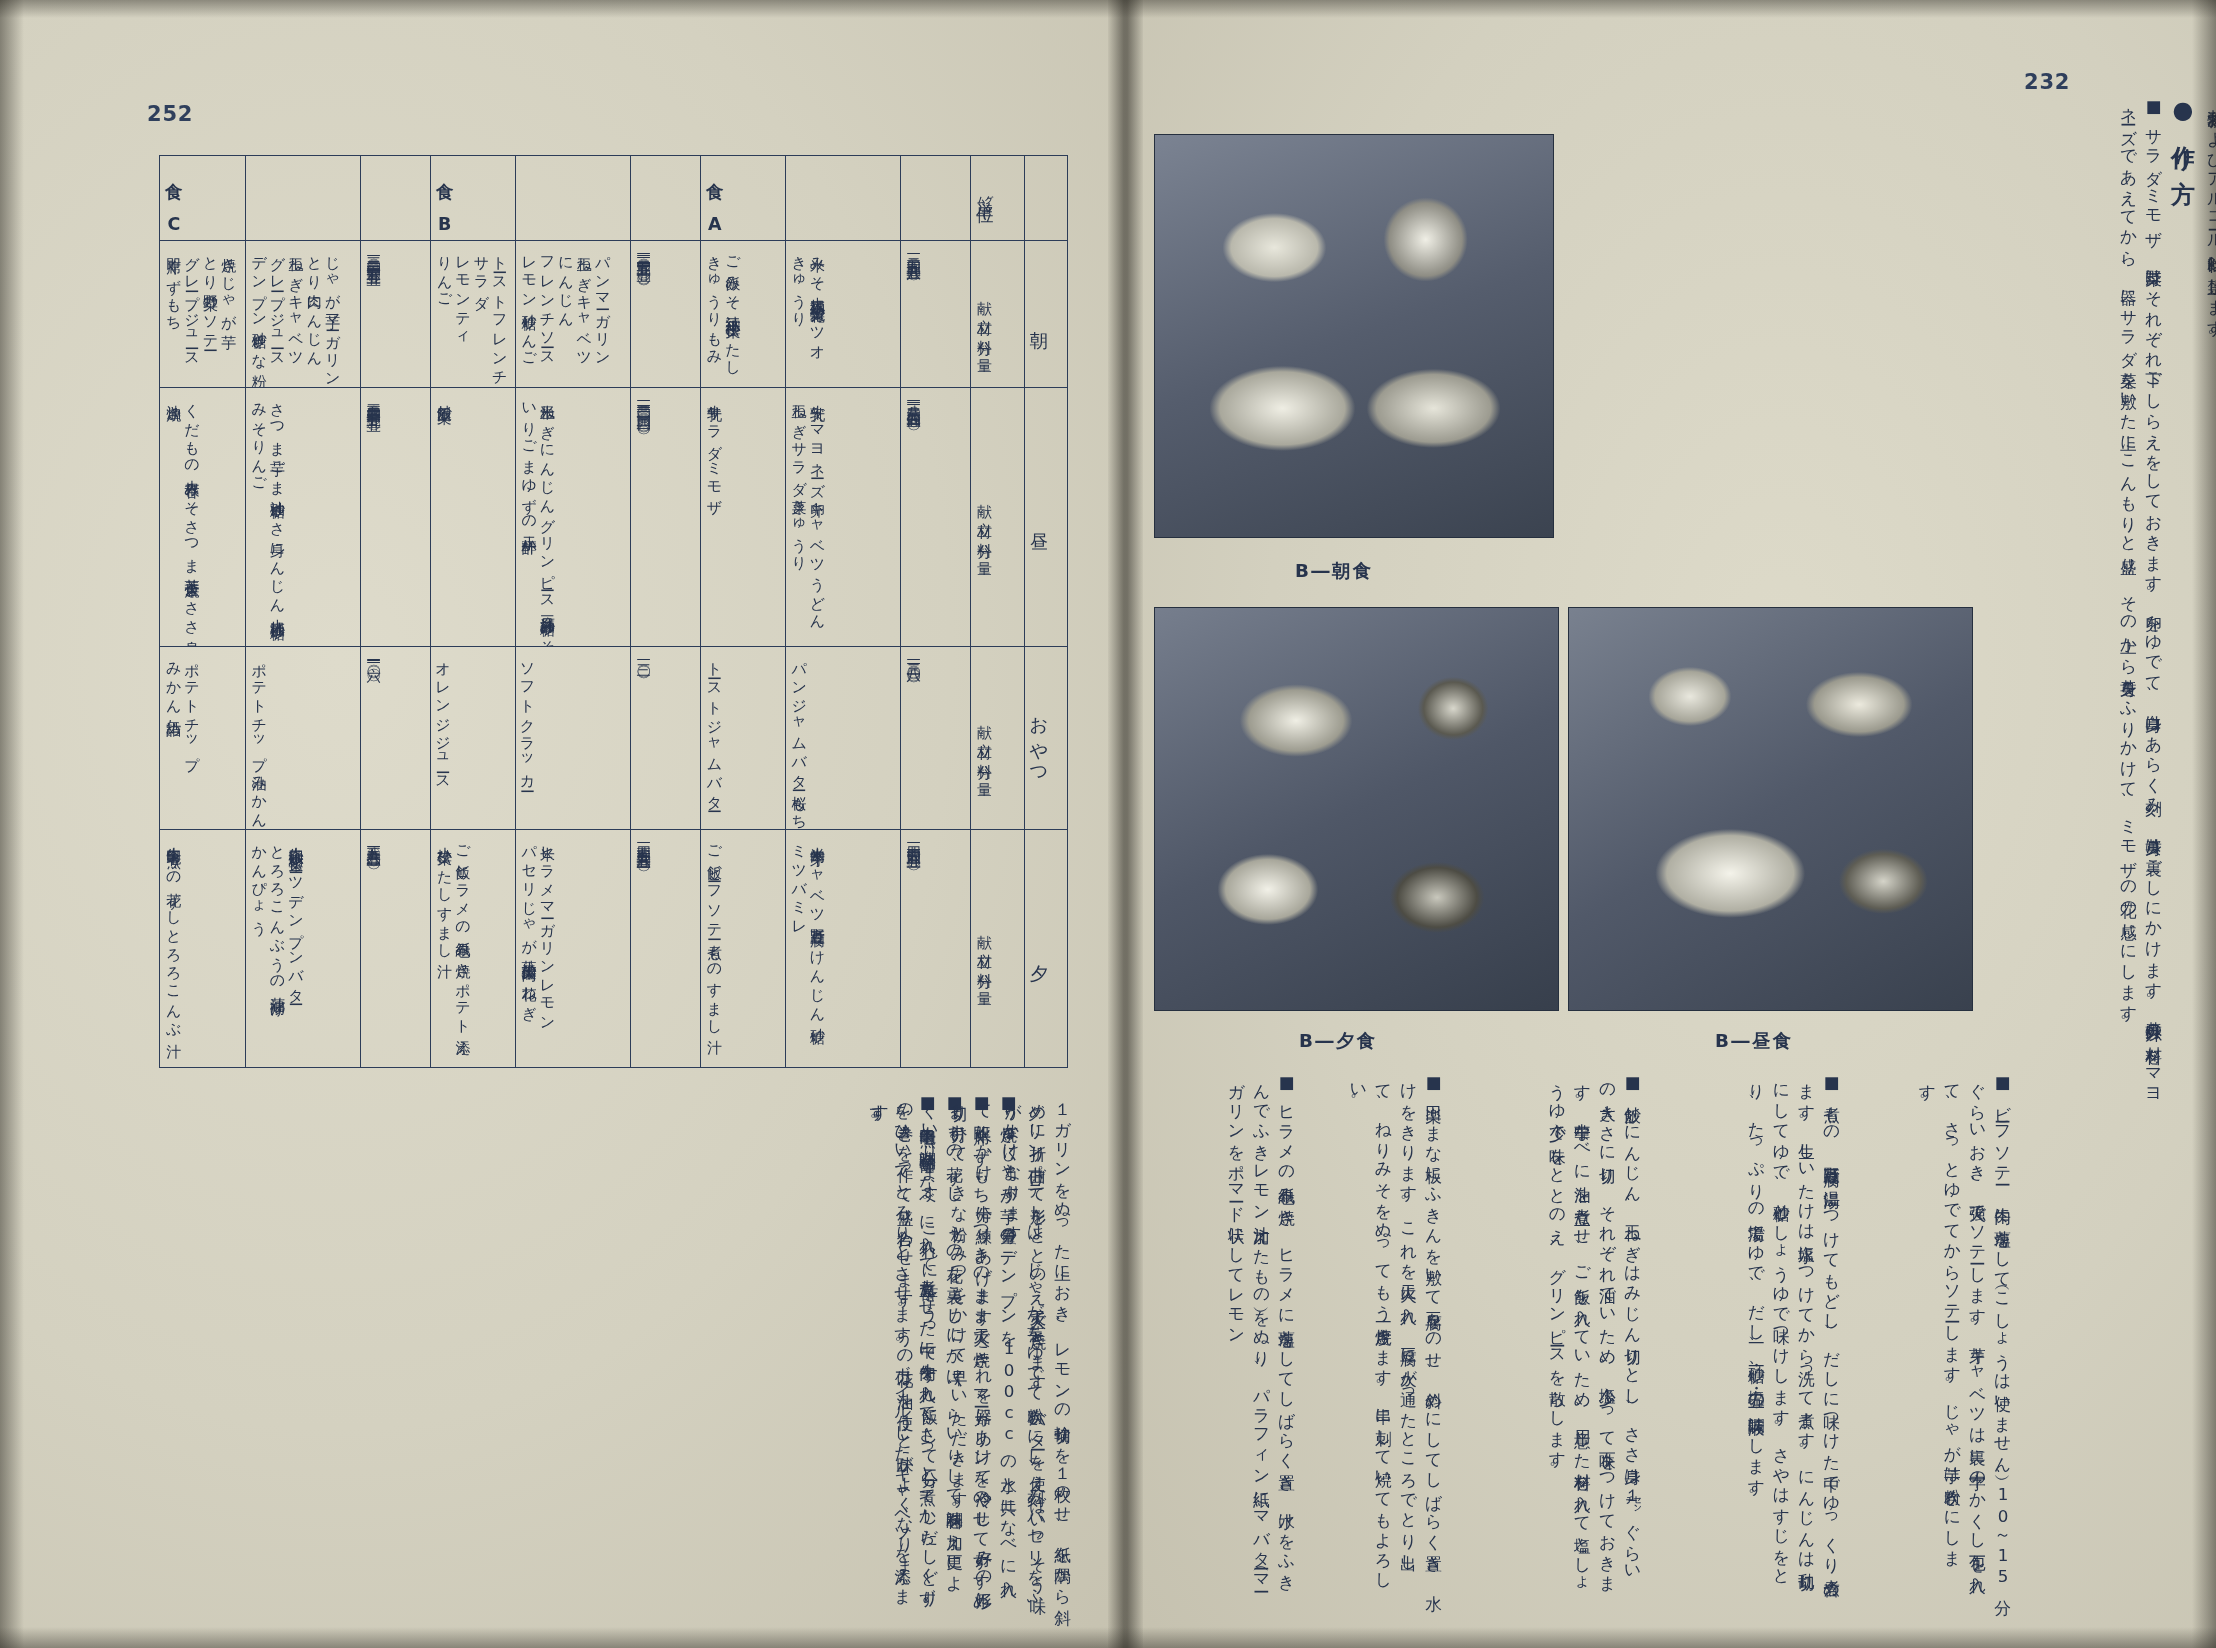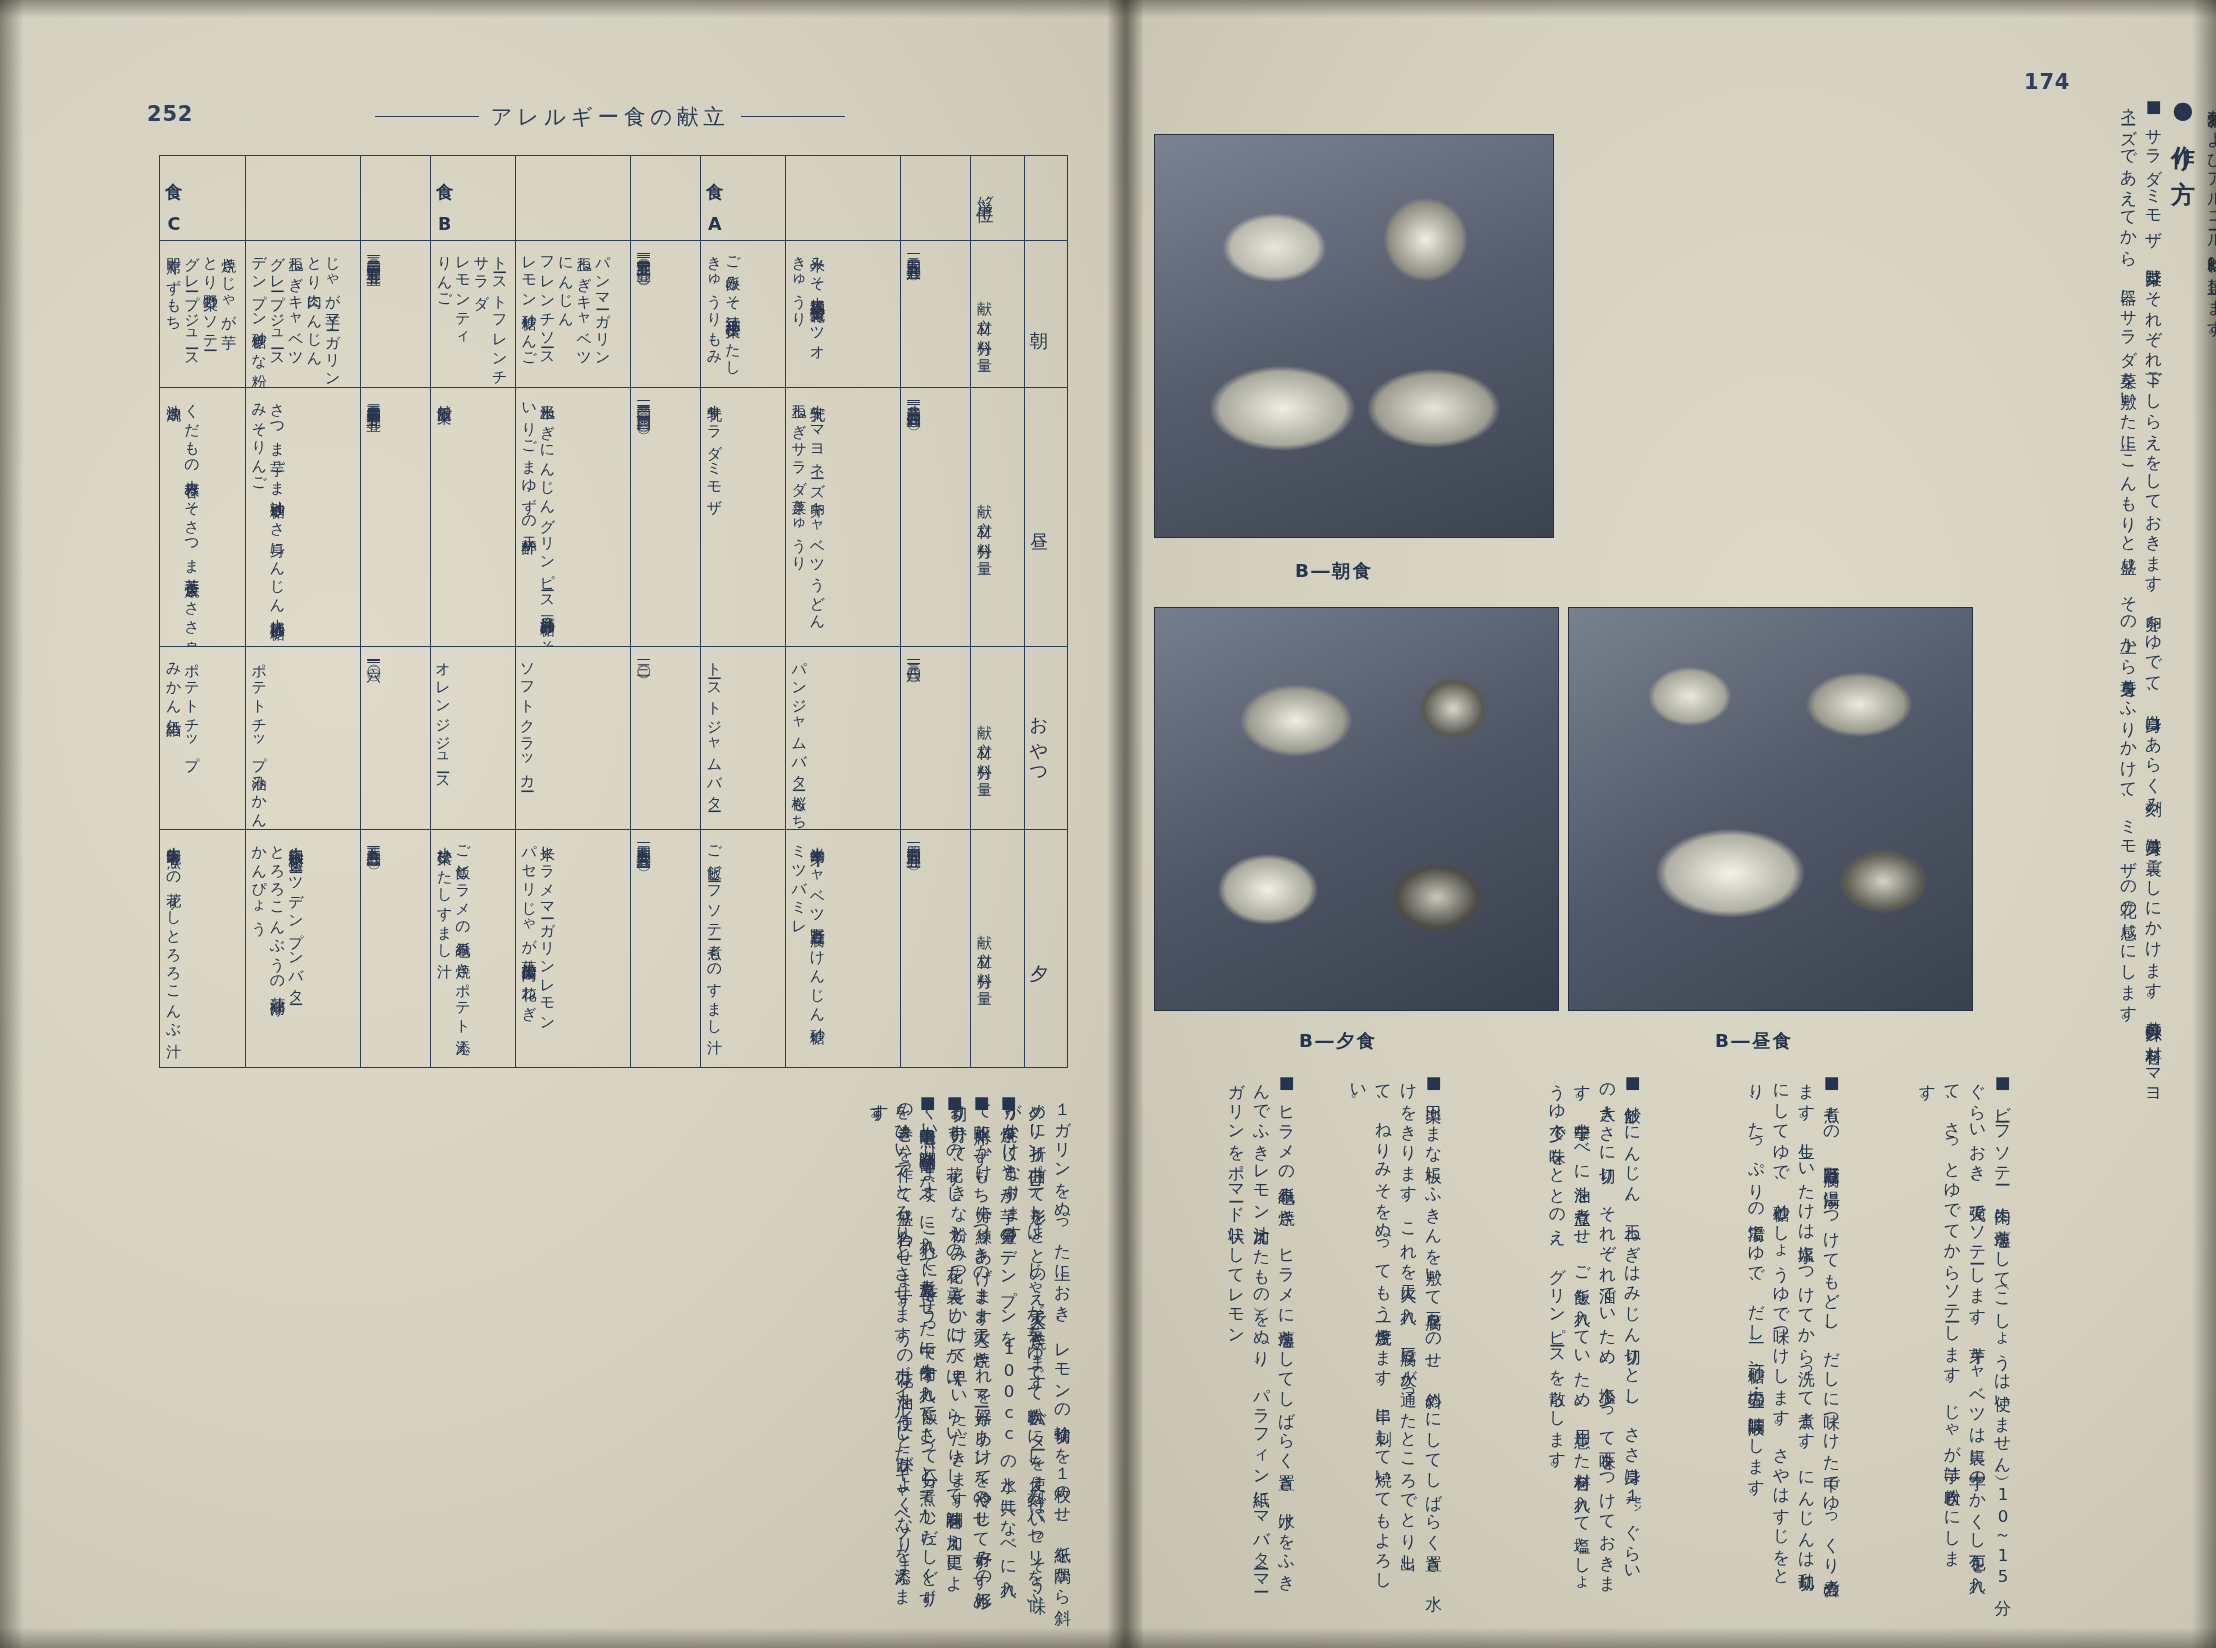--- a/index.html
+++ b/index.html
@@ -269,23 +269,20 @@
 <body>
 
 <div class="spread">
 
   <div class="page page-left"></div>
   <div class="page page-right"></div>
   <div class="gutter"></div>
 
   <div class="folio folio-left">252</div>
 
-  <div class="running-head">
-    <span class="rule"></span><span>アレルギー食の献立</span><span class="rule"></span>
-  </div>
 
   <div class="menu-table">
 
     <div class="col col-label">
       <div class="cell head-cell" style="height:84px"></div>
       <div class="cell label-cell" style="height:147px">
           <div class="vtext center">朝</div>
         </div>
       <div class="cell label-cell" style="height:259px">
           <div class="vtext center">昼</div>
@@ -727,21 +724,21 @@
 
   <div class="body-left">
     <div class="tcol">１ガリンをぬった上におき、レモンの輪切りを１枚のせ、紙を隅から斜めに折り曲げて形をととのえ天火で焼きます。バターを使えばいっそう味がよくなります。</div>
     <div class="tcol">グリンポテトは、じゃが芋をゆでて粉吹きにし、刻みパセリをふりかけます。</div>
     <div class="tcol">■焼きじゃが芋　分量のデンプンを100ccの水と共になべに入れて火にかけ、十分に練りあげます。これを器にあけて冷やし、好みの形に切り分けて、きな粉とみつをかけて早くいただきます。</div>
     <div class="tcol">■即席くずもち　つきのまま天火で焼き、マーガリンをのせてすすめます。</div>
     <div class="tcol">■うの花ずし　うの花を裏ごしにかけ、らいりして調味料を加え更によくいります。これに酢をうってすし飯にして二分し、しだしどりの巻きを作って盛り合わせます。うの花は油を使うと味がよくなります。</div>
     <div class="tcol">■牛肉亀甲煮　調味料全部をなべに入れて煮立たせた中に牛肉を入れてさっと煮てから、くずをひいてとろりとさせます。ボイルしたキャベツを添えます。</div>
   </div>
 
-  <div class="folio folio-right">174</div>
+  <div class="folio folio-right">232</div>
 
   <div class="photo p-breakfast" style="left:1154px; top:134px; width:398px; height:402px;">
     <div class="inner"></div>
   </div>
   <div class="caption" style="left:1295px; top:558px;">B―朝食</div>
 
   <div class="photo p-dinner" style="left:1154px; top:607px; width:403px; height:402px;">
     <div class="inner"></div>
   </div>
   <div class="caption" style="left:1299px; top:1028px;">B―夕食</div>

